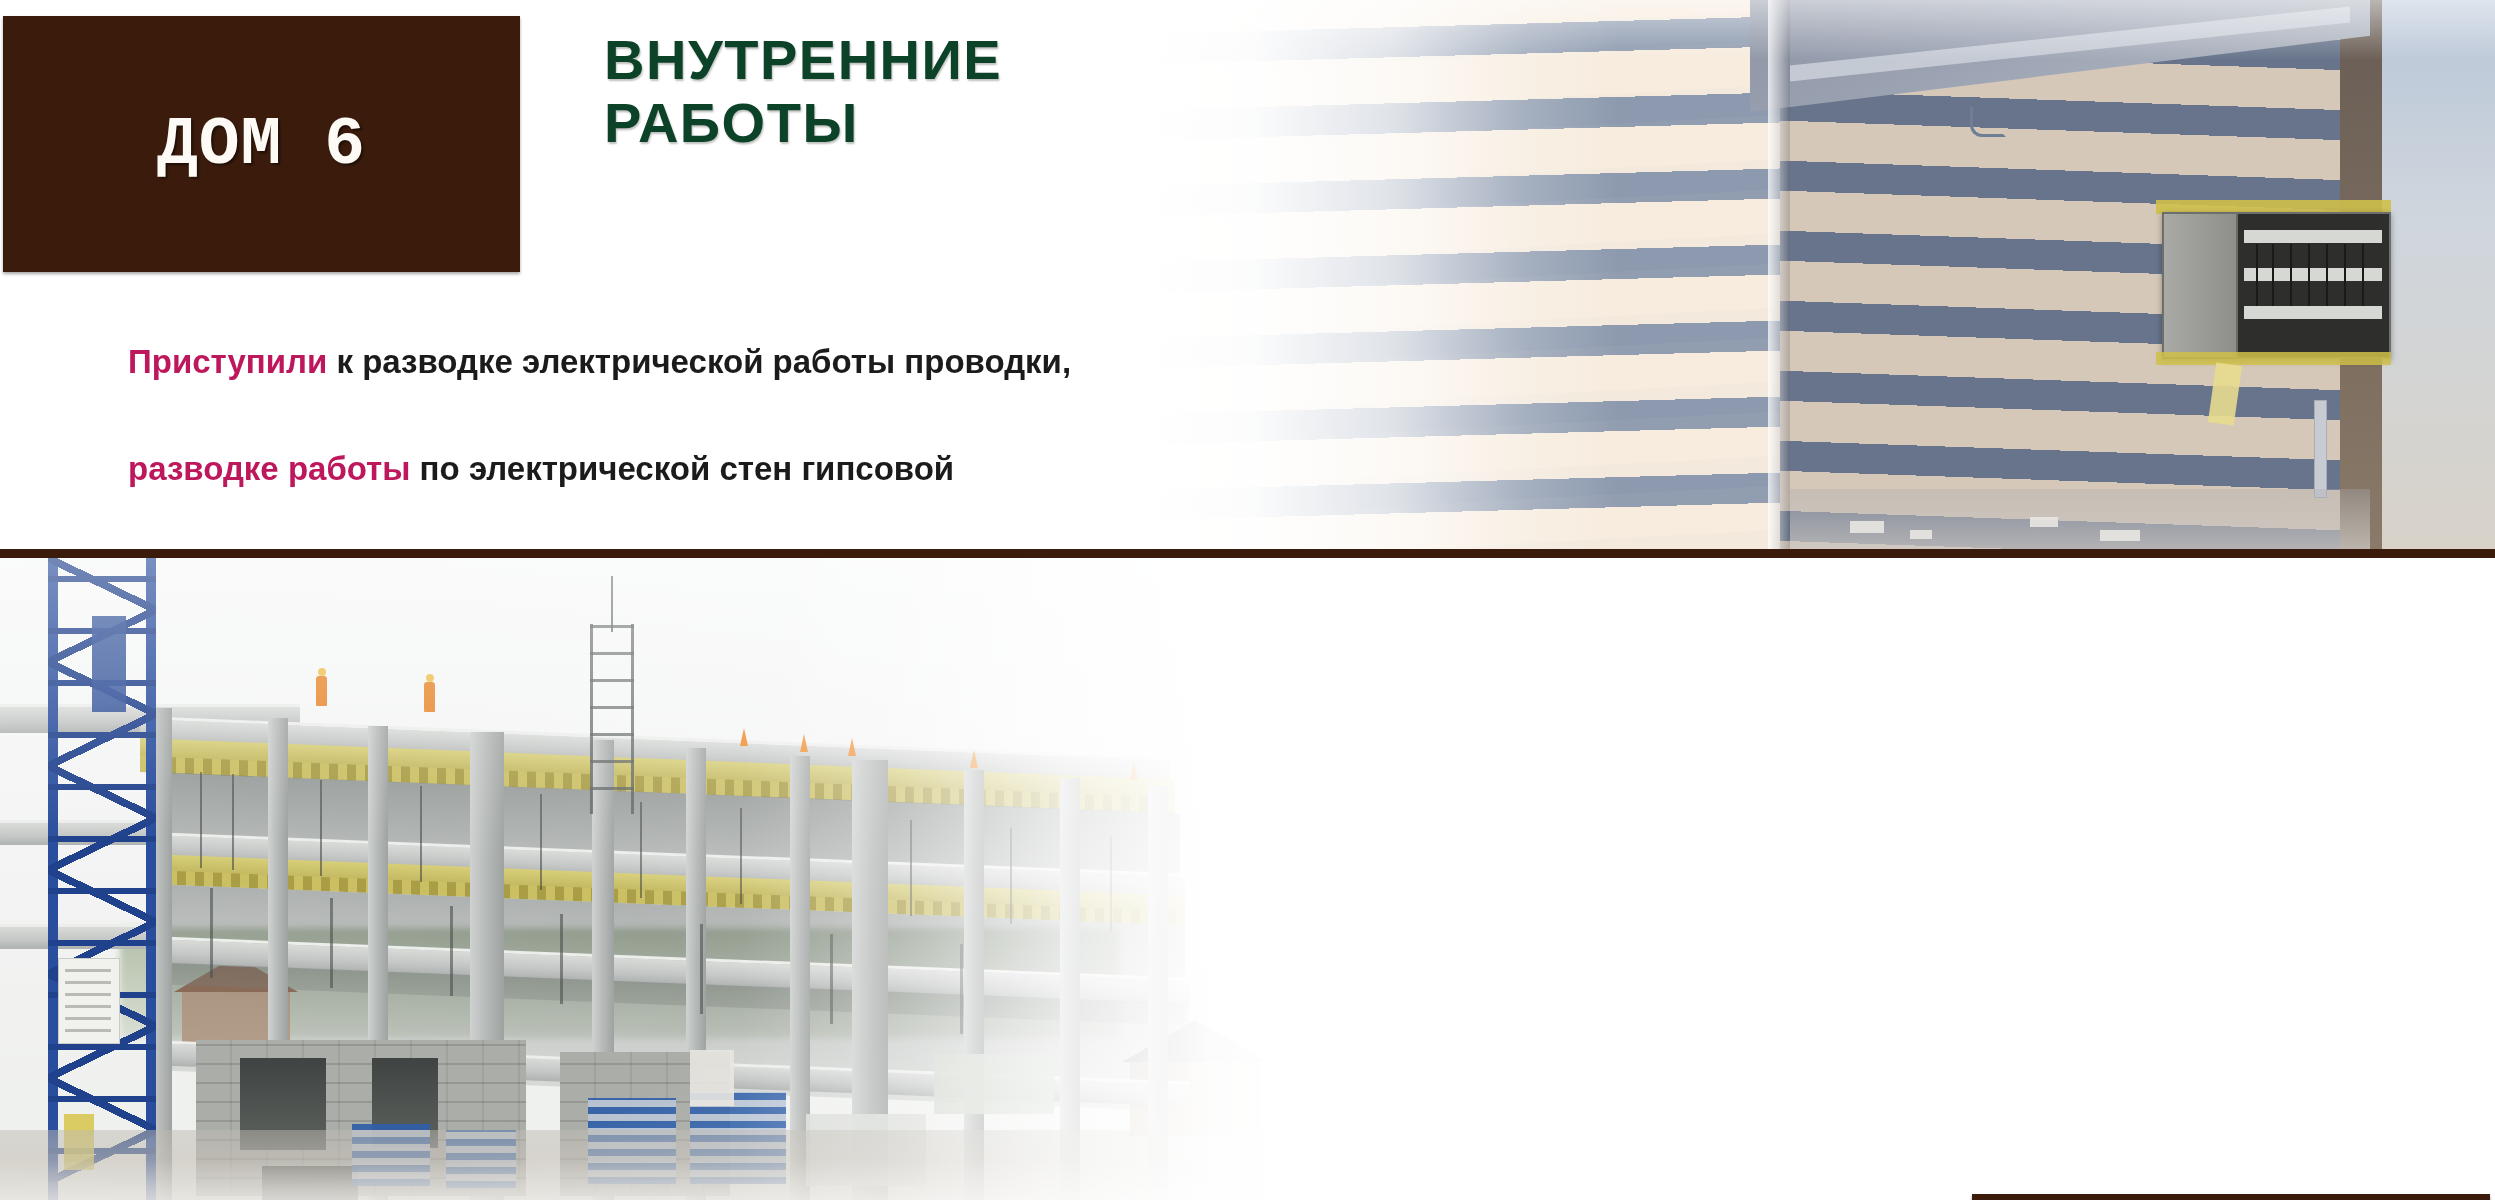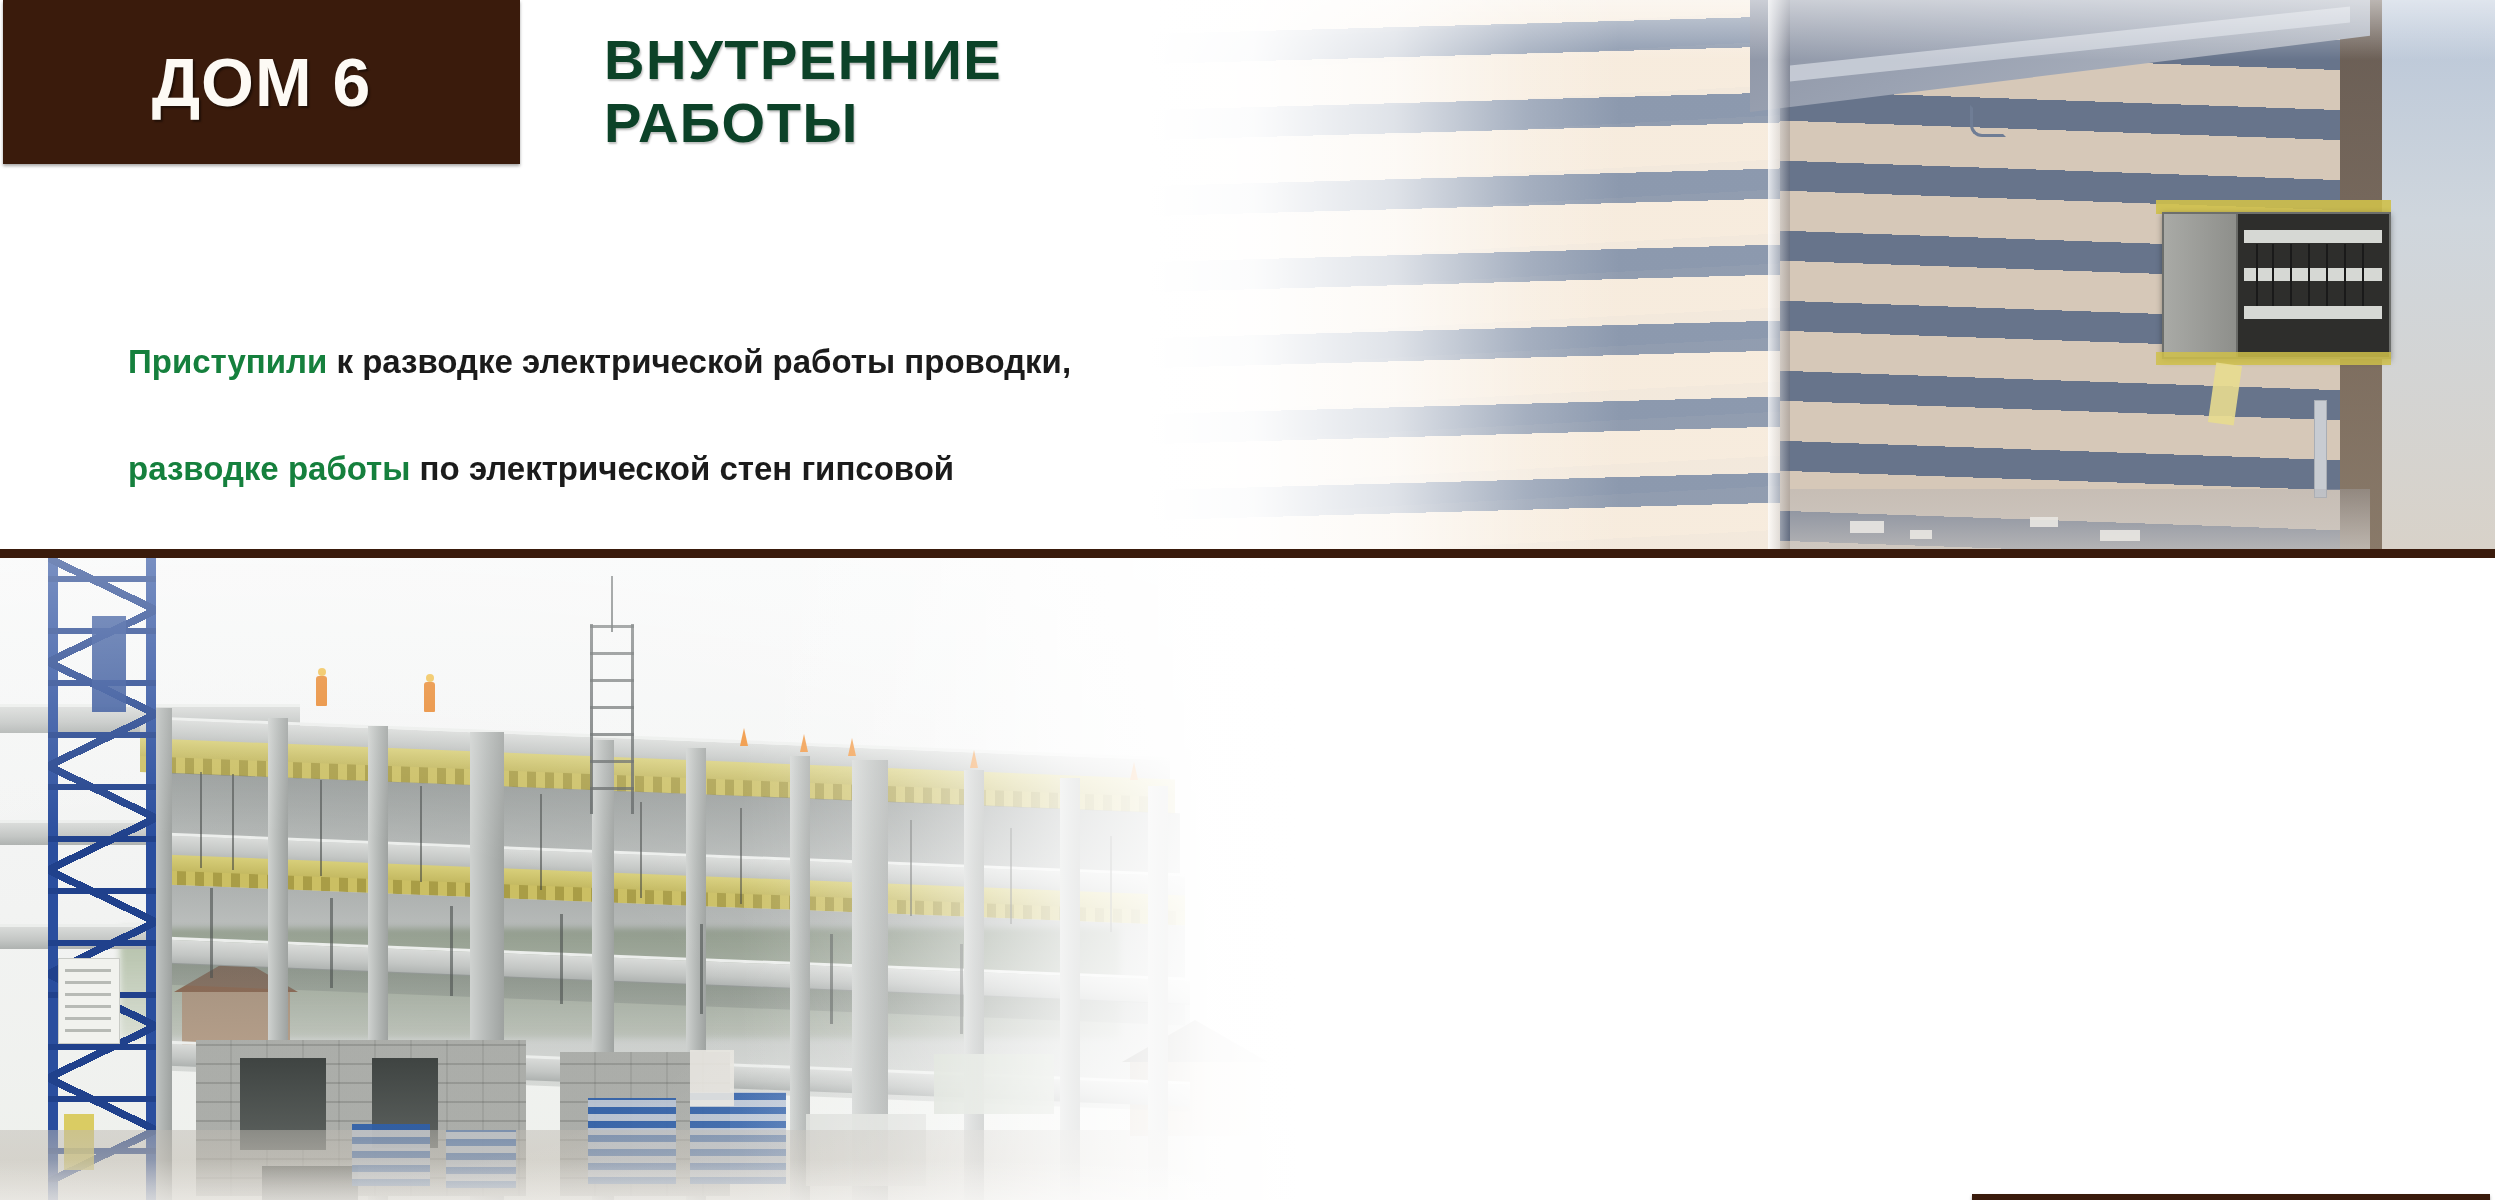--- a/index.html
+++ b/index.html
@@ -386,21 +386,21 @@
     justify-content: center;
     box-shadow: 0 2px 3px rgba(0,0,0,.35);
   }
   .plate-label {
     color: #fdfaf5;
     font-weight: bold;
     letter-spacing: 1px;
     white-space: nowrap;
     text-shadow: 2px 2px 2px rgba(0,0,0,.45);
   }
-  .plate-house6 { left: 3px;    top: 0px;   width: 517px; height: 164px; }
+  .plate-house6 { left: 3px;    top: 16px;   width: 517px; height: 256px; font-family: Liberation Mono, monospace; }
   .plate-house6 .plate-label { font-size: 68px; }
   .plate-house7 { left: 1972px; top: 636px; width: 518px; height: 215px; }
 
   
   .heading {
     position: absolute;
     color: #0c4228;
     font-weight: bold;
     font-size: 56px;
     line-height: 1.13;
@@ -418,21 +418,21 @@
   
   .body-copy {
     position: absolute;
     font-size: 33px;
     font-weight: bold;
     line-height: 1.62;
     color: #1b1b1b;
     white-space: pre-line;
   }
   .copy-top    { left: 128px;  top: 282px; width: 1340px; text-align: left; }
-  .hl { color: #15803d; }
+  .hl { color: #be185d; }
 </style>
 </head>
 <body>
 
 <div class="slide">
 
   <div class="panel panel-top">
 
     <div class="photo-interior">
       <div class="frame"></div>

